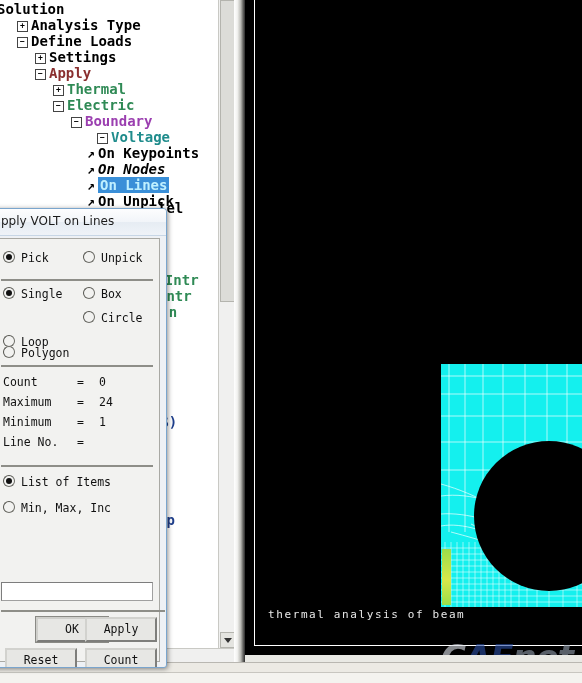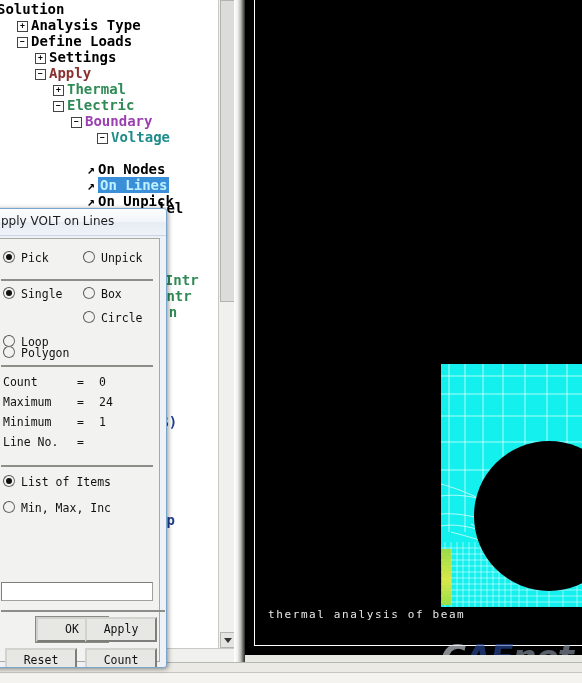--- a/index.html
+++ b/index.html
@@ -113,22 +113,24 @@
 
       <div class="tline" style="left:53px;top:97px;color:#2f8a55;">
         <span class="tbox">−</span><span>Electric</span></div>
 
       <div class="tline" style="left:71px;top:113px;color:#9b3fb0;">
         <span class="tbox">−</span><span>Boundary</span></div>
 
       <div class="tline" style="left:89px;top:129px;color:#1f8c8c;margin-left:8px;">
         <span class="tbox">−</span><span>Voltage</span></div>
 
-
-      <div class="tline" style="left:87px;top:161px;">
+      <div class="tline" style="left:87px;top:145px;">
+        <span class="arrw">↗</span><span>On Keypoints</span></div>
+
+      <div class="tline" style="left:87px;top:161px;font-style:italic;">
         <span class="arrw">↗</span><span>On Nodes</span></div>
 
       <div class="tline" style="left:87px;top:177px;">
         <span class="arrw">↗</span><span class="sel">On Lines</span></div>
 
       <div class="tline" style="left:87px;top:193px;">
         <span class="arrw">↗</span><span>On Unpick</span></div>
     </div>
 
     <div id="vsb">

